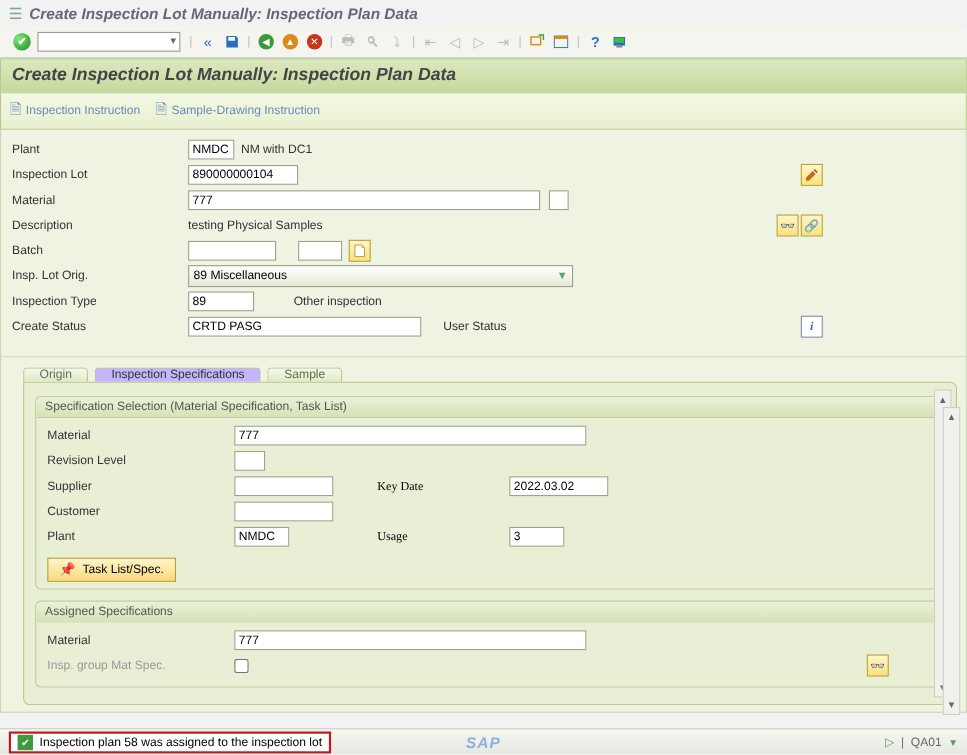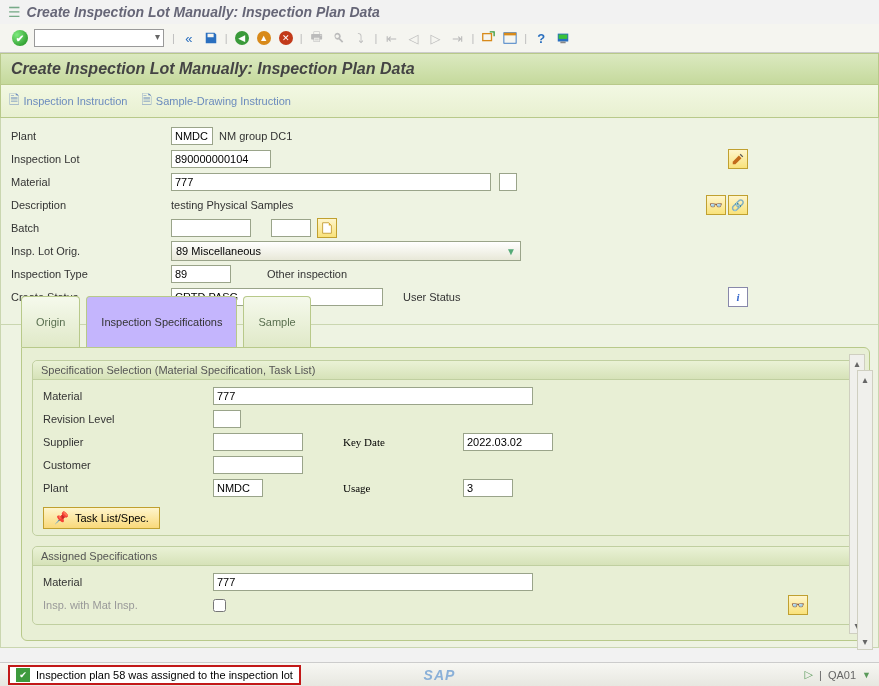--- a/index.html
+++ b/index.html
@@ -127,21 +127,21 @@
   display: flex;
   align-items: flex-end;
   position: relative;
   height: 22px;
 }
 .tab {
   background: linear-gradient(#f5f9ec, #e0e9c8);
   border: 1px solid #b8c98a;
   border-bottom: none;
   border-radius: 4px 4px 0 0;
-  padding: 19px 14px;
+  padding: 0 14px;
   margin-right: 6px;
   color: #5a7050;
   cursor: pointer;
   position: relative;
 }
 .tab.active {
   background: #c4b5fd;
   color: #333;
   z-index: 2;
 }
@@ -313,21 +313,21 @@
   <span class="link">
     <span class="doc-icon">🗎</span>
     <span>Sample-Drawing Instruction</span>
   </span>
 </div>
 
 <div class="form-area">
   <div class="frow">
     <span class="flabel">Plant</span>
     <input class="finput" style="width: 42px;" value="NMDC">
-    <span class="ftext">NM group DC1</span>
+    <span class="ftext">NM with DC1</span>
   </div>
   <div class="frow">
     <span class="flabel">Inspection Lot</span>
     <input class="finput" style="width: 100px;" value="890000000104">
     <span style="flex:1"></span>
     <span class="sq-btn" style="margin-right:120px">
       <svg class="ticon" viewBox="0 0 16 16">
           <path fill="#c26a1a" d="M2 11l7-7 3 3-7 7H2v-3z"></path>
           <path fill="#555" d="M10 3l1-1 3 3-1 1-3-3z"></path>
         </svg>
@@ -428,21 +428,21 @@
     </div>
 
     <div class="groupbox">
       <div class="gb-title">Assigned Specifications</div>
       <div class="gb-body">
         <div class="frow">
           <span class="flabel">Material</span>
           <input class="finput" style="width: 320px;" value="777">
         </div>
         <div class="frow">
-          <span class="flabel" style="color:#999">Insp. with Mat Insp.</span>
+          <span class="flabel" style="color:#999">Insp. group Mat Spec.</span>
           <input type="checkbox" style="">
           <span style="flex:1"></span>
           <span class="sq-btn" style="margin-right:40px">👓</span>
         </div>
       </div>
     </div>
 
     <div style="position:absolute;right:4px;top:6px;bottom:6px;width:16px;background:#f0f0ec;border:1px solid #cfcfc0">
       <div class="scroll-up">▴</div>
       <div style="position:absolute;bottom:0;left:0;right:0" class="scroll-down">▾</div>

